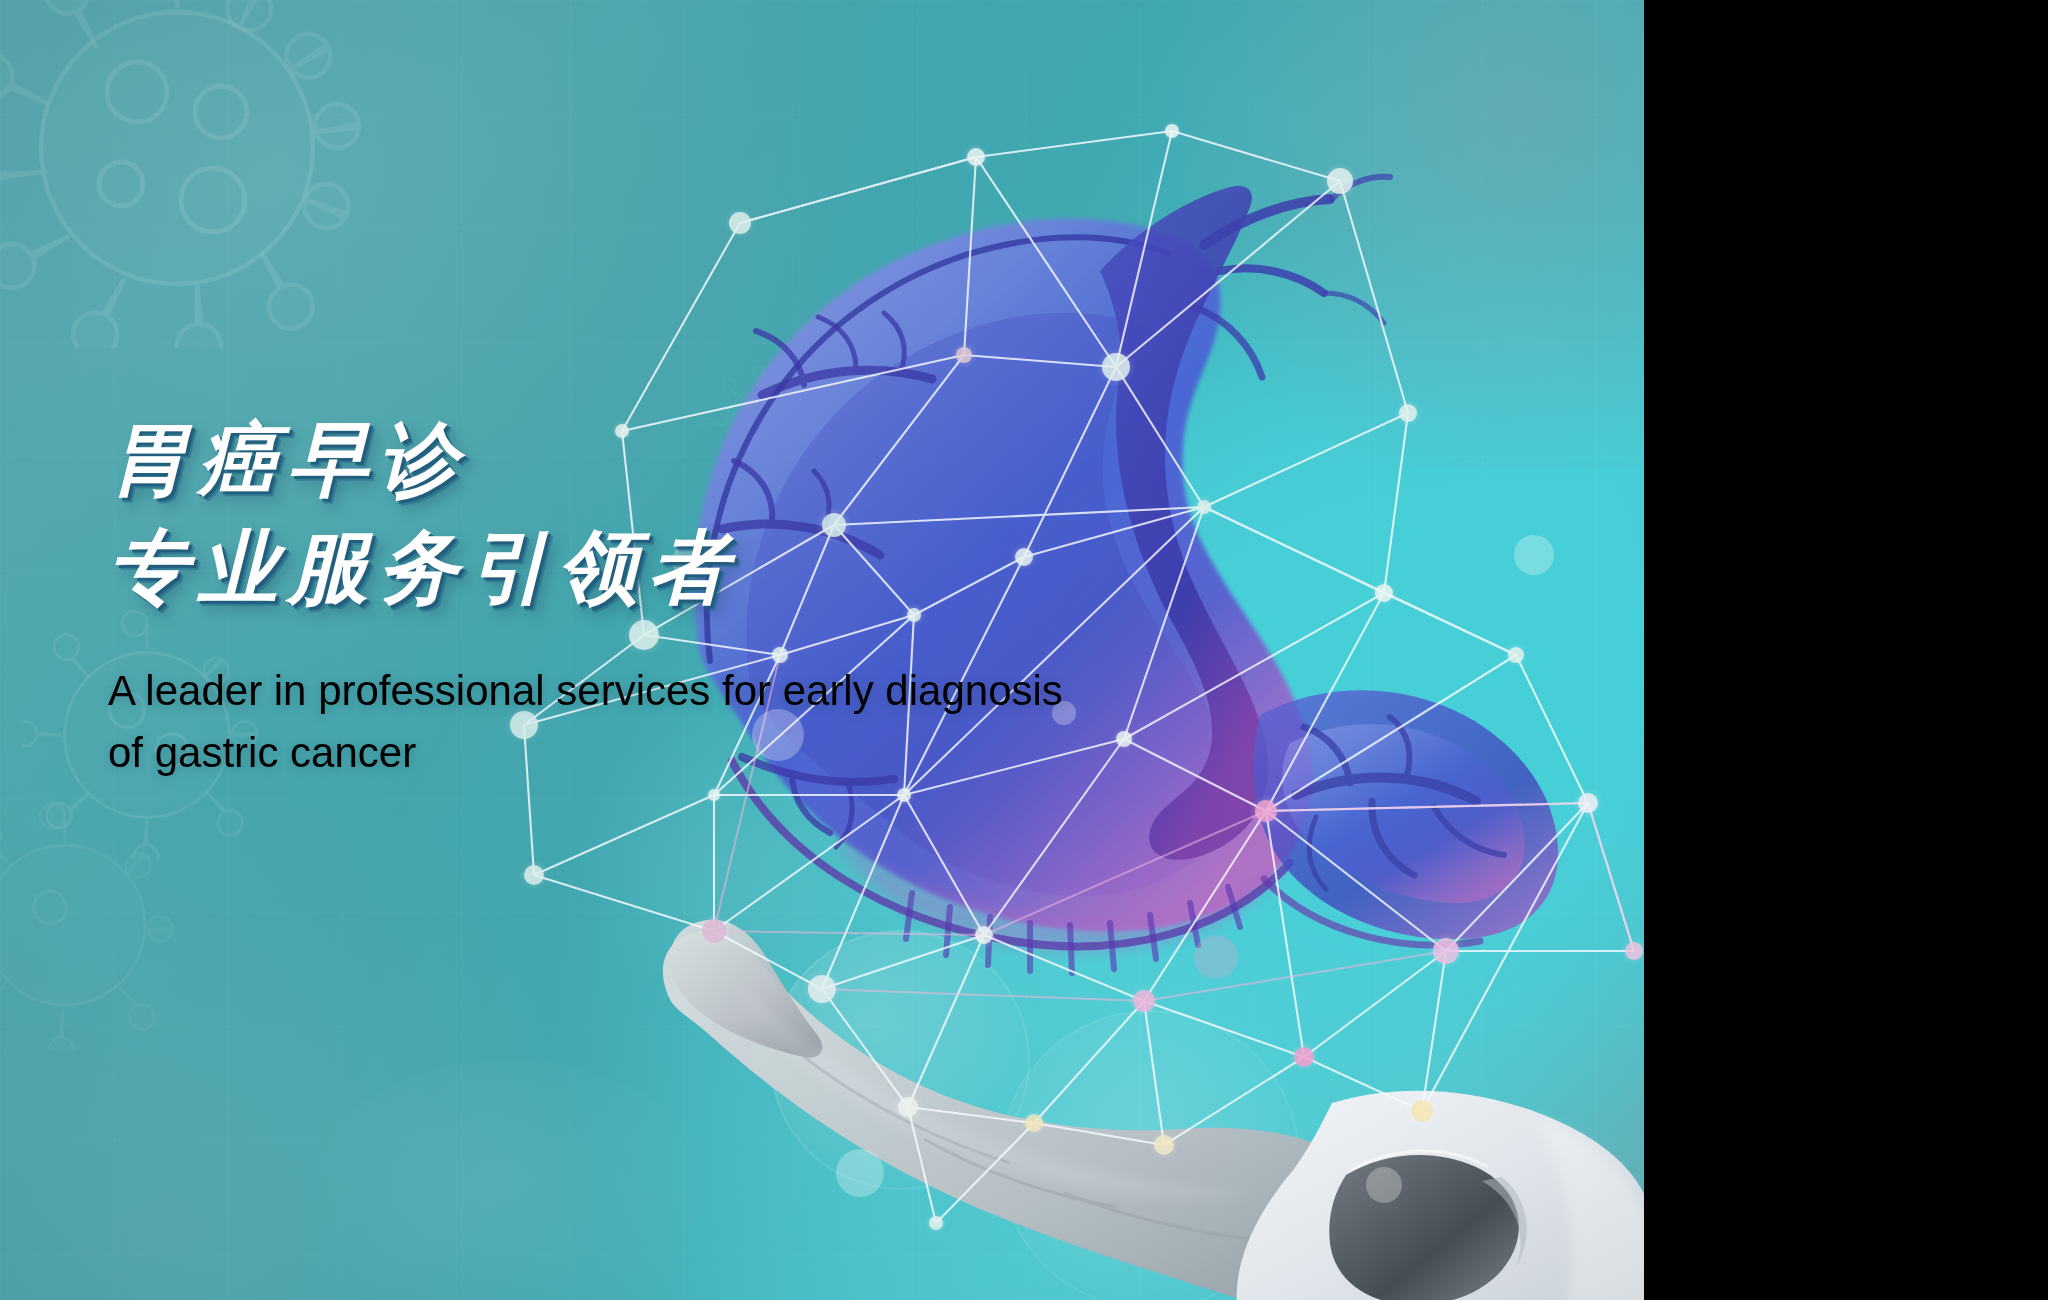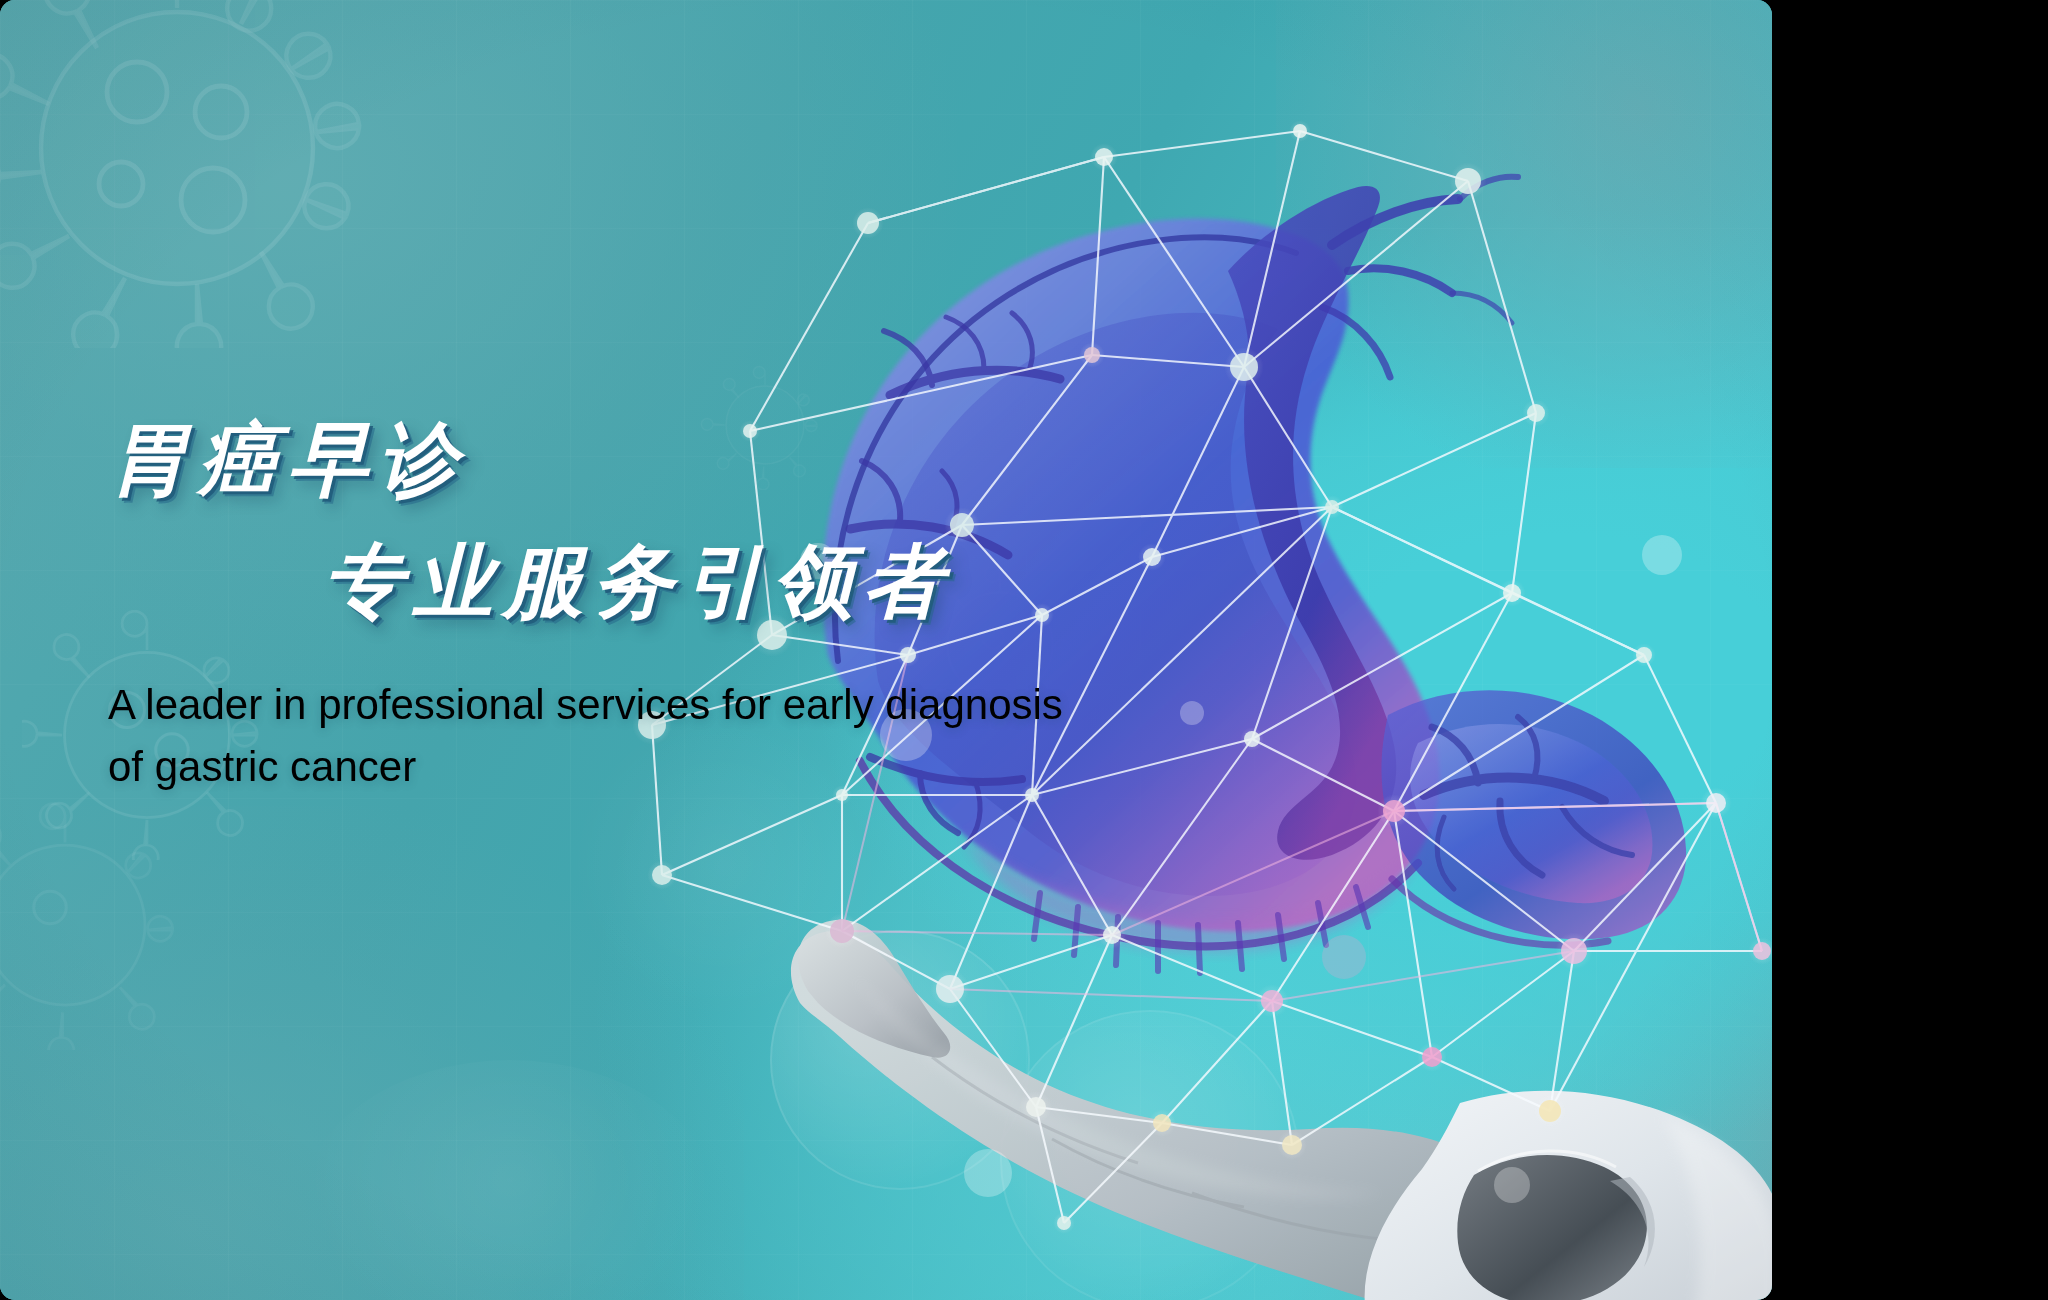--- a/index.html
+++ b/index.html
@@ -1,26 +1,25 @@
 <!DOCTYPE html>
 <html><head>
 <meta charset="utf-8">
 <title>Banner</title>
 <style>
   html,body{margin:0;padding:0;background:#000;}
   *{box-sizing:border-box;}
 
   #stage{
     position:relative;
-    width:1772px;
+    width:1644px;
     height:1300px;
     overflow:hidden;
     font-family:"Liberation Sans","DejaVu Sans",sans-serif;
     background:#4fb3bb;
-    border-radius:15px;
   }
 
   
   .bg-base{
     position:absolute; inset:0;
     background:
       radial-gradient(ellipse 70% 60% at 88% 52%, #47cfd8 0%, #47cfd8 18%, rgba(71,207,216,0.75) 34%, rgba(71,207,216,0) 60%),
       radial-gradient(ellipse 55% 70% at 72% 78%, #55cdd4 0%, rgba(85,205,212,0.55) 38%, rgba(85,205,212,0) 70%),
       linear-gradient(118deg, #5aa8ad 0%, #4fa7ae 16%, #45a4ac 34%, #3fa8b1 50%, #45b9c1 66%, #4ac6cf 80%, #62b3bb 93%, #74aab2 100%);
   }
@@ -92,21 +91,21 @@
     font-weight:bold;
     font-style:italic;
     letter-spacing:10px;
     line-height:1.30;
     white-space:nowrap;
     text-shadow:
        3px 3px 0 rgba(34,92,124,0.92),
        5px 5px 0 rgba(38,104,138,0.55),
        8px 9px 14px rgba(20,64,88,0.35);
   }
-  #headline-line-2{ margin-top:18px;text-align:center; }
+  #headline-line-2{ margin-top:4px; }
 
   #subtitle{
     margin-top:40px;
     color:#000000;
     font-size:42px;
     font-weight:400;
     line-height:1.48;
     max-width:1000px;
     text-shadow:0 2px 10px rgba(20,70,88,0.30);
   }

